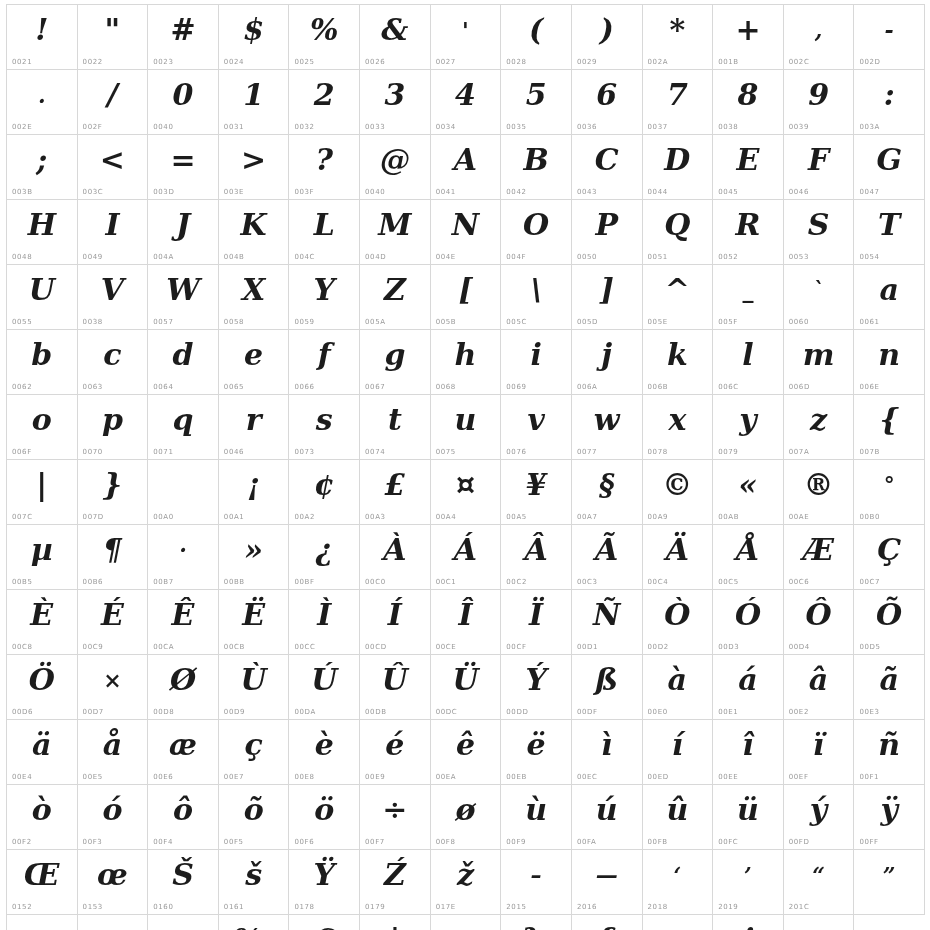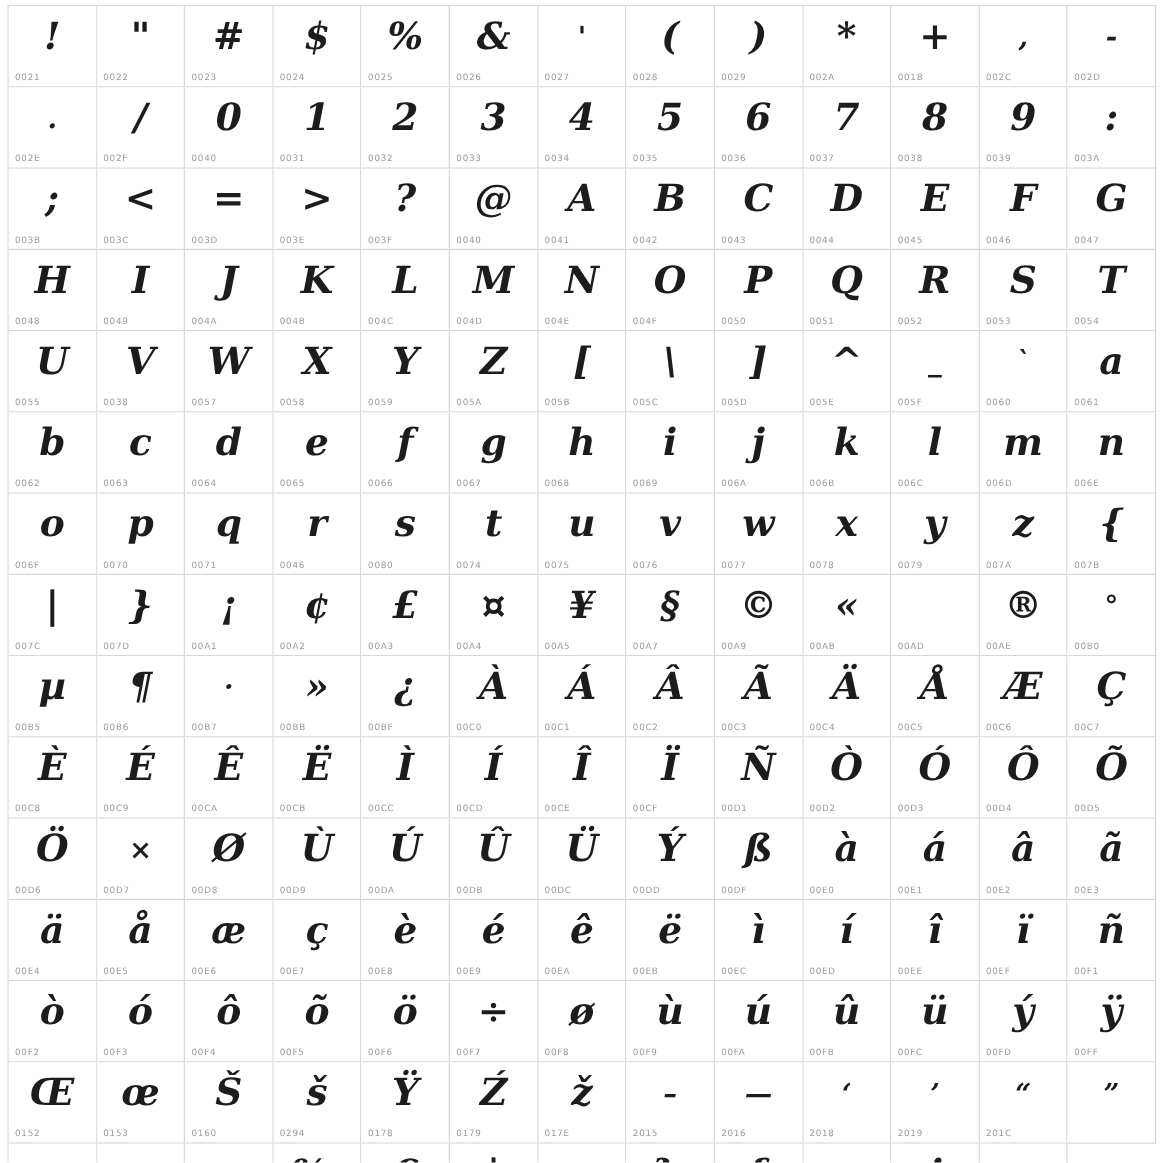--- a/index.html
+++ b/index.html
@@ -387,21 +387,21 @@
     <div class="cell">
       <div class="glyph">q</div>
       <div class="code">0071</div>
     </div>
     <div class="cell">
       <div class="glyph">r</div>
       <div class="code">0046</div>
     </div>
     <div class="cell">
       <div class="glyph">s</div>
-      <div class="code">0080</div>
+      <div class="code">0073</div>
     </div>
     <div class="cell">
       <div class="glyph">t</div>
       <div class="code">0074</div>
     </div>
     <div class="cell">
       <div class="glyph">u</div>
       <div class="code">0075</div>
     </div>
     <div class="cell">
@@ -429,20 +429,24 @@
       <div class="code">007B</div>
     </div>
     <div class="cell">
       <div class="glyph">|</div>
       <div class="code">007C</div>
     </div>
     <div class="cell">
       <div class="glyph">}</div>
       <div class="code">007D</div>
     </div>
+    <div class="cell empty">
+      <div class="glyph small"></div>
+      <div class="code">00A0</div>
+    </div>
     <div class="cell">
       <div class="glyph">¡</div>
       <div class="code">00A1</div>
     </div>
     <div class="cell">
       <div class="glyph">¢</div>
       <div class="code">00A2</div>
     </div>
     <div class="cell">
       <div class="glyph">£</div>
@@ -461,24 +465,20 @@
       <div class="code">00A7</div>
     </div>
     <div class="cell">
       <div class="glyph">©</div>
       <div class="code">00A9</div>
     </div>
     <div class="cell">
       <div class="glyph">«</div>
       <div class="code">00AB</div>
     </div>
-    <div class="cell empty">
-      <div class="glyph small"></div>
-      <div class="code">00AD</div>
-    </div>
     <div class="cell">
       <div class="glyph">®</div>
       <div class="code">00AE</div>
     </div>
     <div class="cell">
       <div class="glyph small">°</div>
       <div class="code">00B0</div>
     </div>
     <div class="cell">
       <div class="glyph">µ</div>
@@ -747,21 +747,21 @@
     <div class="cell">
       <div class="glyph">œ</div>
       <div class="code">0153</div>
     </div>
     <div class="cell">
       <div class="glyph">Š</div>
       <div class="code">0160</div>
     </div>
     <div class="cell">
       <div class="glyph">š</div>
-      <div class="code">0294</div>
+      <div class="code">0161</div>
     </div>
     <div class="cell">
       <div class="glyph">Ÿ</div>
       <div class="code">0178</div>
     </div>
     <div class="cell">
       <div class="glyph">Ź</div>
       <div class="code">0179</div>
     </div>
     <div class="cell">

